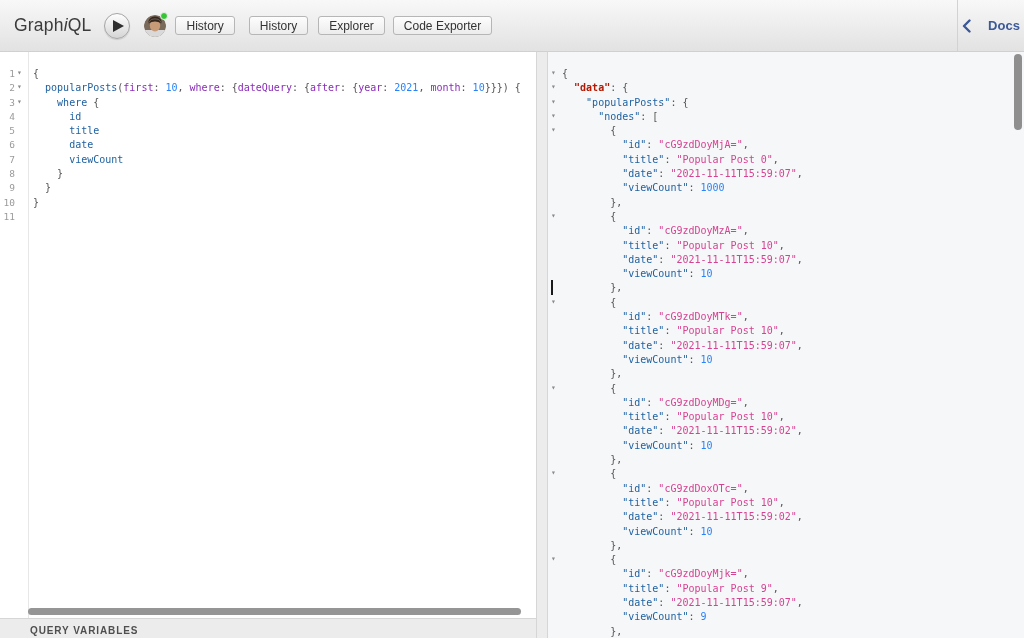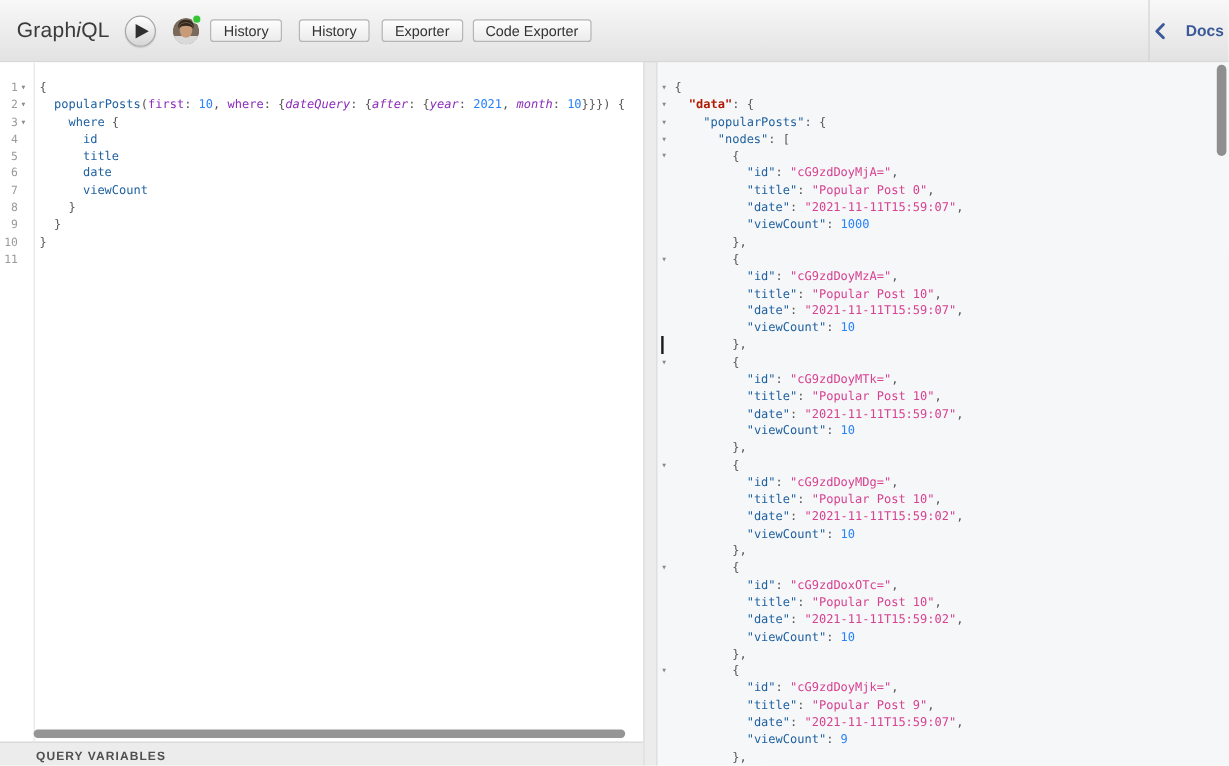--- a/index.html
+++ b/index.html
@@ -46,21 +46,21 @@
   .q-line { padding-left:33px; }
   .r-line { padding-left:14px; }
   .ln-num { position:absolute; left:0; top:0; width:15px; text-align:right;
     color:#9b9b9b; font-size:9.5px; }
   .q-fold { position:absolute; left:17px; top:-1px; color:#8a8a8a; font-size:8px; cursor:pointer; }
   .r-fold { position:absolute; left:3px; top:-1px; color:#8a8a8a; font-size:8px; cursor:pointer; }
 
   .tok-p{color:#555}
   .tok-f{color:#1F61A0}
   .tok-a{color:#8B2BB9}
-  .tok-ai{color:#8B2BB9;font-style:italic}
+  .tok-ai{color:#8B2BB9;}
   .tok-n{color:#2882F9}
   .tok-k{color:#1F61A0}
   .tok-s{color:#D64292}
   .tok-d{color:#B11A04;font-weight:bold}
 
   .hscrollbar { position:absolute; left:28px; top:556px; width:493px; height:7px;
     border-radius:4px; background:#959595; }
   .varbar { position:absolute; left:0; bottom:0; width:100%; height:24px;
     background:#ececec; border-top:1px solid #d6d6d6; border-bottom:1px solid #c9c9c9;
     display:flex; align-items:center; }
@@ -100,21 +100,21 @@
         <ellipse cx="11" cy="10.5" rx="5.2" ry="6" fill="#c79a78"></ellipse>
         <path d="M4.5 9 Q5 3.5 11 3.5 Q17 3.5 17.5 9 L17.5 6 Q16 1.5 11 1.5 Q6 1.5 4.5 6 Z" fill="#35281f"></path>
         <path d="M4.8 8.5 Q6 4.2 11 4.2 Q16 4.2 17.2 8.5 Q14.5 6.5 11 6.5 Q7.5 6.5 4.8 8.5 Z" fill="#35281f"></path>
       </g>
     </svg>
     <div class="status-dot"></div>
   </div>
 
   <button class="tb-btn m1">History</button>
   <button class="tb-btn m2">History</button>
-  <button class="tb-btn m3">Exporter</button>
+  <button class="tb-btn m3">Explorer</button>
   <button class="tb-btn m4">Code Exporter</button>
 
   <div class="tb-spacer"></div>
 
   <div class="docs-area">
     <svg class="chev" width="9" height="14" viewBox="0 0 9 14">
       <polyline points="7.5,1.5 2,7 7.5,12.5" fill="none" stroke="#3B5998" stroke-width="2.4" stroke-linecap="round" stroke-linejoin="round"></polyline>
     </svg>
     <span class="docs-label">Docs</span>
   </div>

